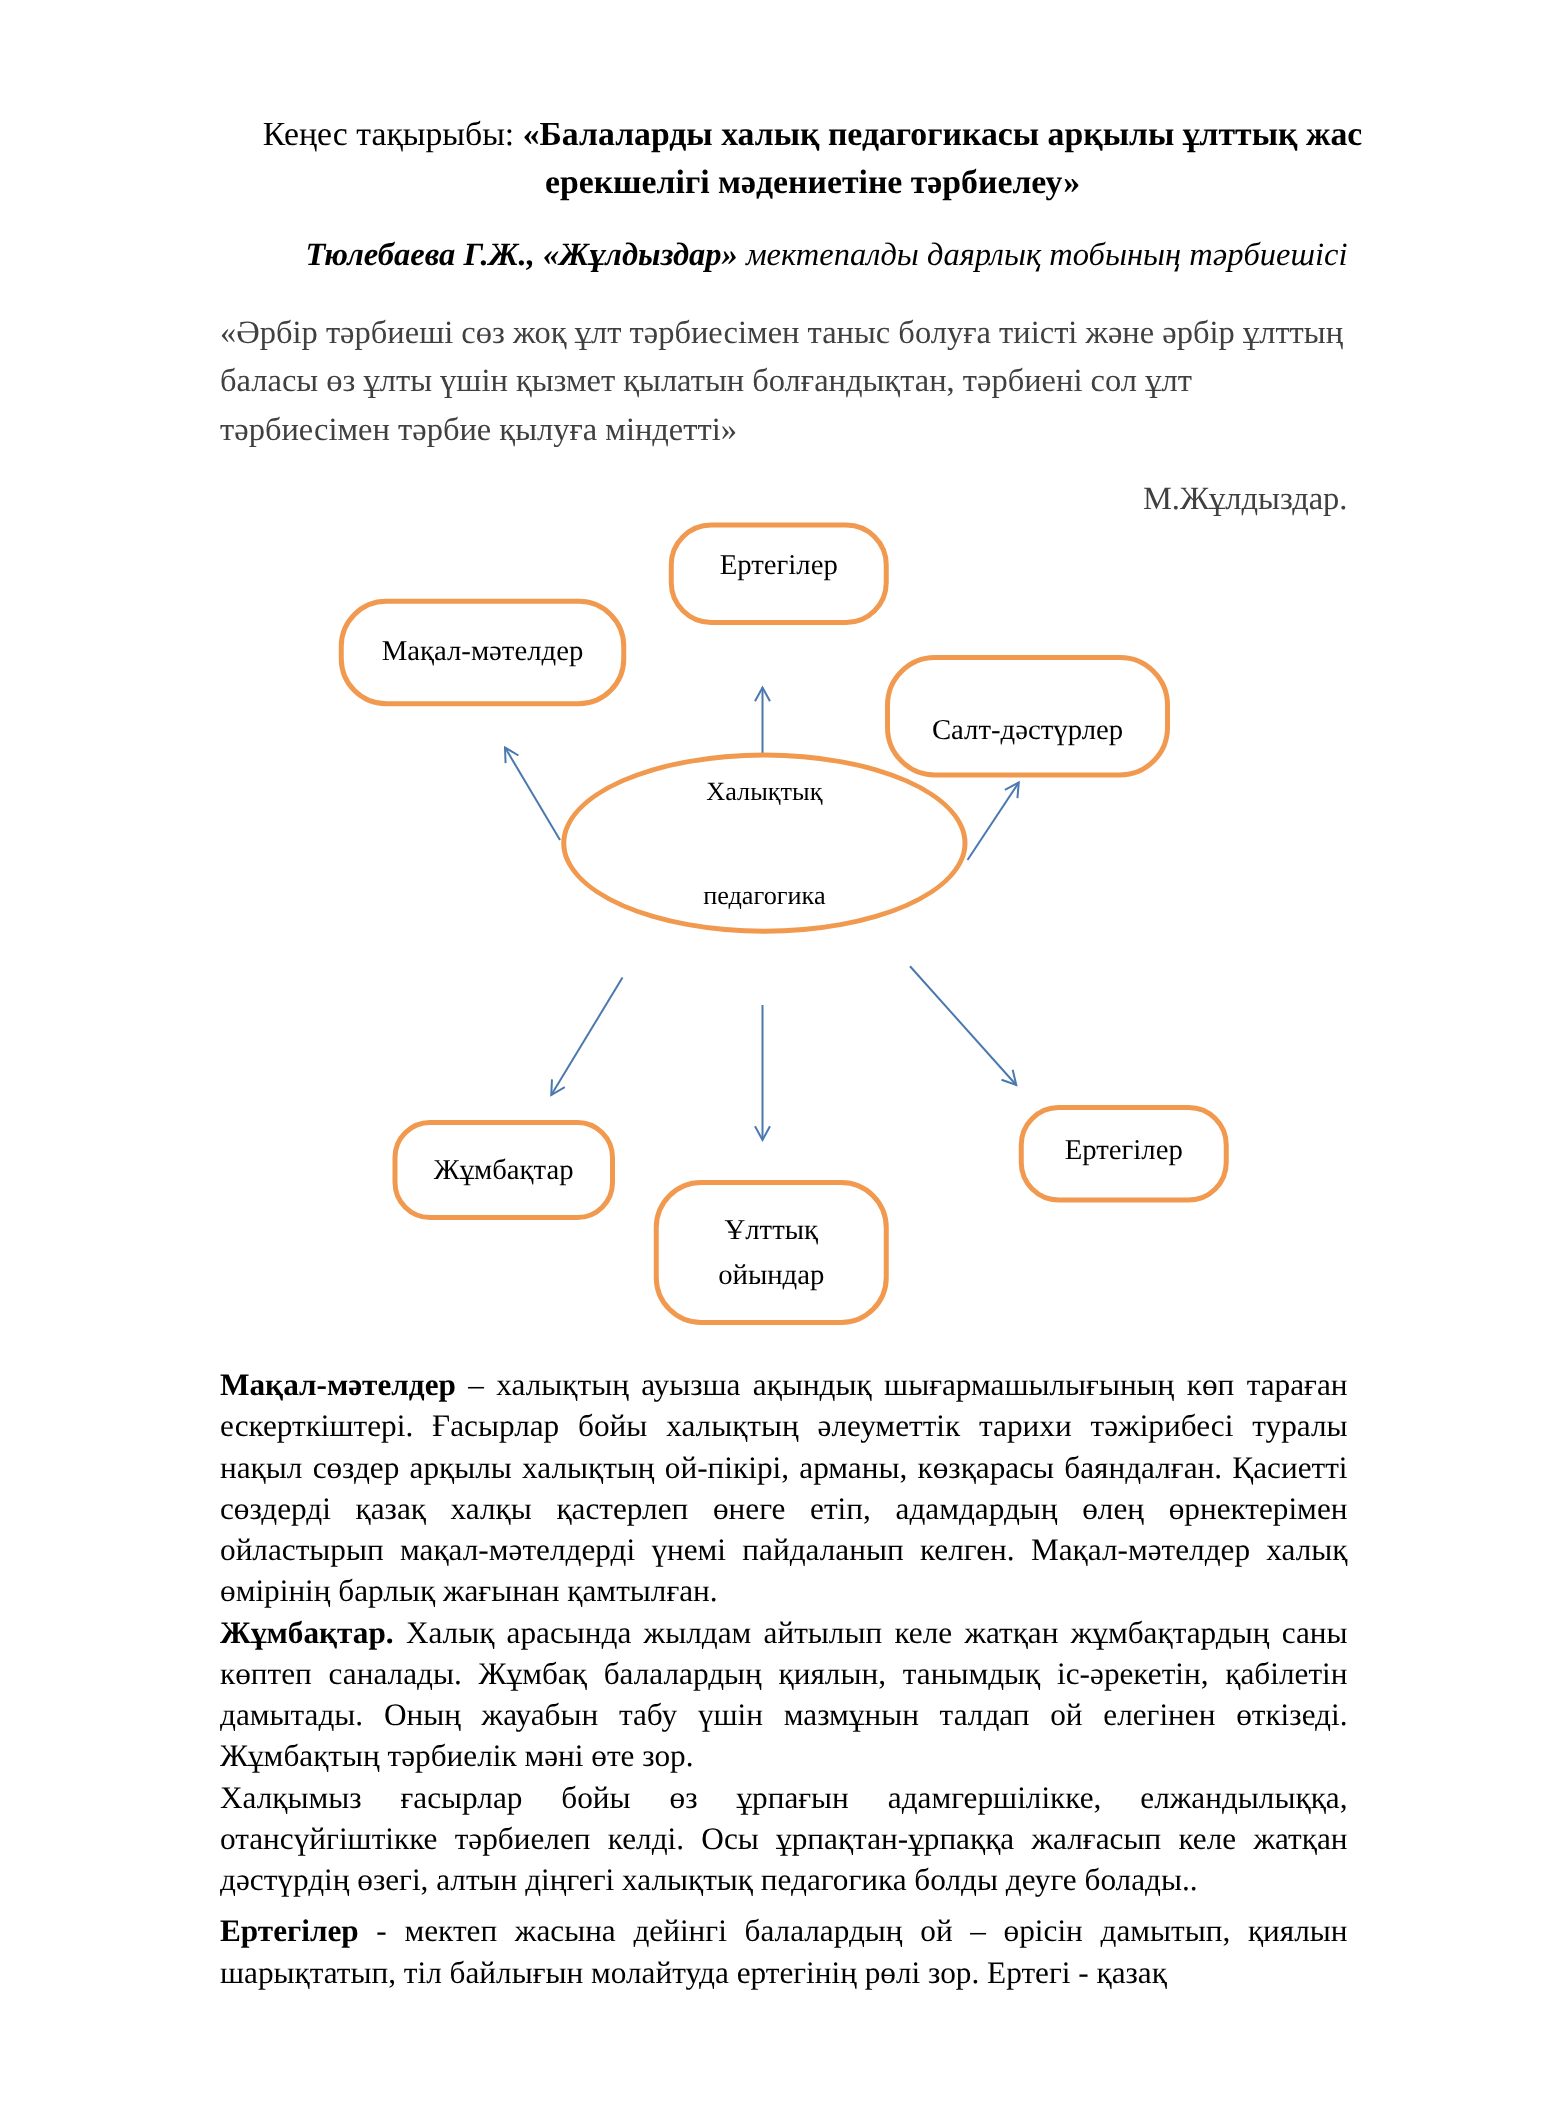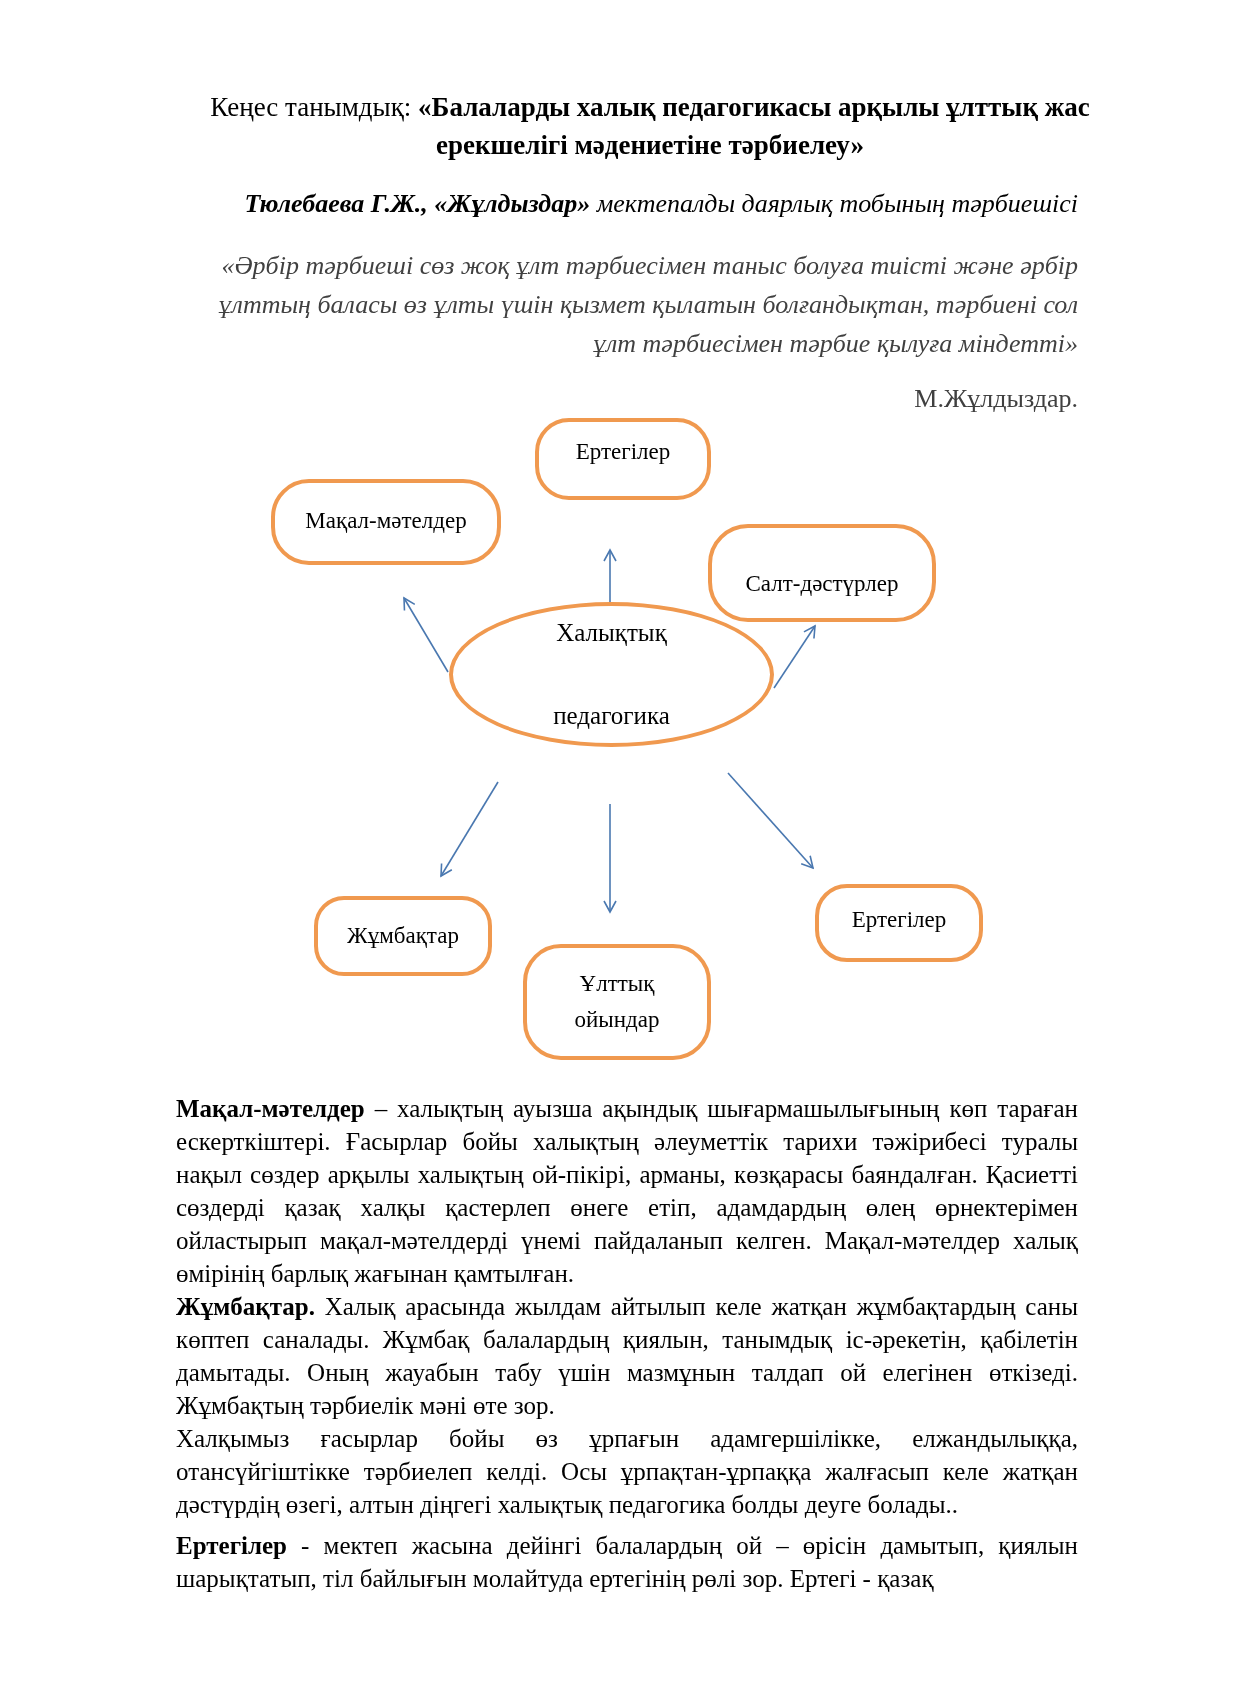--- a/index.html
+++ b/index.html
@@ -4,44 +4,44 @@
 <style>
   html, body { margin: 0; padding: 0; background: #ffffff; }
   body { width: 1240px; height: 1688px; position: relative; overflow: hidden;
          font-family: "Liberation Serif", "DejaVu Serif", serif; color: #000; }
   .page { position: absolute; left: 0; top: 0; width: 1240px; height: 1688px; }
   .title { position: absolute; left: 170px; width: 960px; top: 88px; text-align: center;
            font-size: 27px; line-height: 38px; }
   .title b { font-weight: bold; }
   .author { position: absolute; left: 170px; width: 908px; top: 186px; text-align: right;
             font-size: 26px; font-style: italic; line-height: 36px; }
-  .quote { position: absolute; left: 176px; width: 902px; top: 246px; text-align: right;
-           font-size: 26px; line-height: 39px; color: #404040; font-style: italic; }
+  .quote { position: absolute; left: 176px; width: 902px; top: 246px; text-align: left;
+           font-size: 26px; line-height: 39px; color: #404040; }
   .quote-author { position: absolute; left: 176px; width: 902px; top: 384px; text-align: right;
                   font-size: 26px; color: #404040; }
   .diagram { position: absolute; left: 0; top: 430px; width: 1240px; height: 640px; }
   .node { position: absolute; border: 4px solid #f0994f; background: #fff; box-sizing: border-box;
           display: flex; align-items: center; justify-content: center; text-align: center;
           font-size: 23px; line-height: 36px; }
   .node span { display: block; }
-  .center-node { border-radius: 50%; font-size: 25px; line-height: 38px; gap: 45px; }
+  .center-node { border-radius: 50%; font-size: 21px; line-height: 38px; gap: 45px; }
   svg.arrows { position: absolute; left: 0; top: 0; }
   .body-text { position: absolute; left: 176px; width: 902px; top: 1092px; font-size: 25px;
                line-height: 33px; text-align: justify; }
   .body-text p { margin: 0; text-align: justify; text-align-last: left; }
   .body-text p.gap { margin-top: 8px; }
   .body-text b { font-weight: bold; }
 </style>
 </head>
 <body>
 
 <div class="page">
 
   <div class="title">
-    <span>Кеңес танымдық: </span><b>«Балаларды халық педагогикасы арқылы ұлттық жас ерекшелігі мәдениетіне тәрбиелеу»</b>
+    <span>Кеңес тақырыбы: </span><b>«Балаларды халық педагогикасы арқылы ұлттық жас ерекшелігі мәдениетіне тәрбиелеу»</b>
   </div>
 
   <div class="author">
     <b>Тюлебаева Г.Ж., «Жұлдыздар»</b><span> мектепалды даярлық тобының тәрбиешісі</span>
   </div>
 
   <div class="quote">«Әрбір тәрбиеші сөз жоқ ұлт тәрбиесімен таныс болуға тиісті және әрбір ұлттың баласы өз ұлты үшін қызмет қылатын болғандықтан, тәрбиені сол ұлт тәрбиесімен тәрбие қылуға міндетті»</div>
   <div class="quote-author">М.Жұлдыздар.</div>
 
   <div class="diagram">

